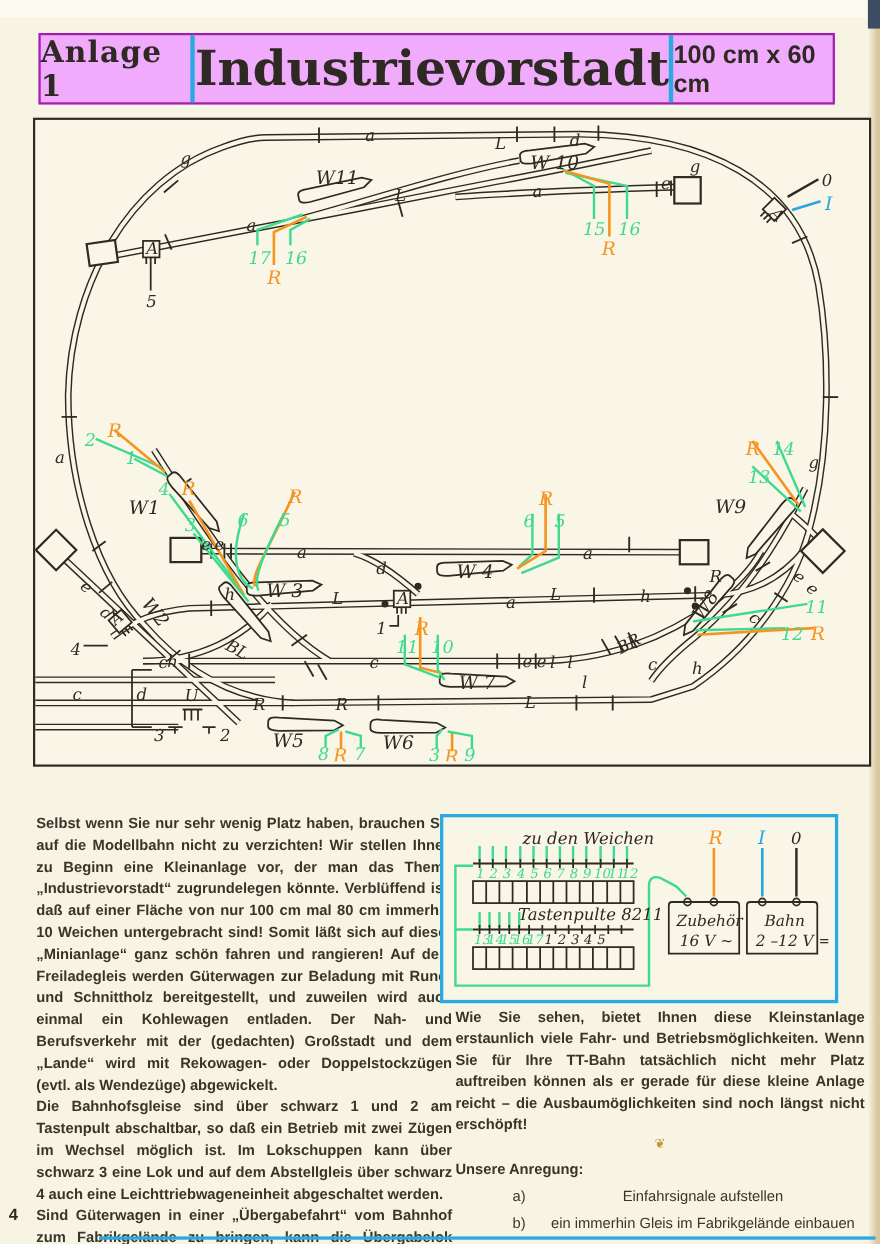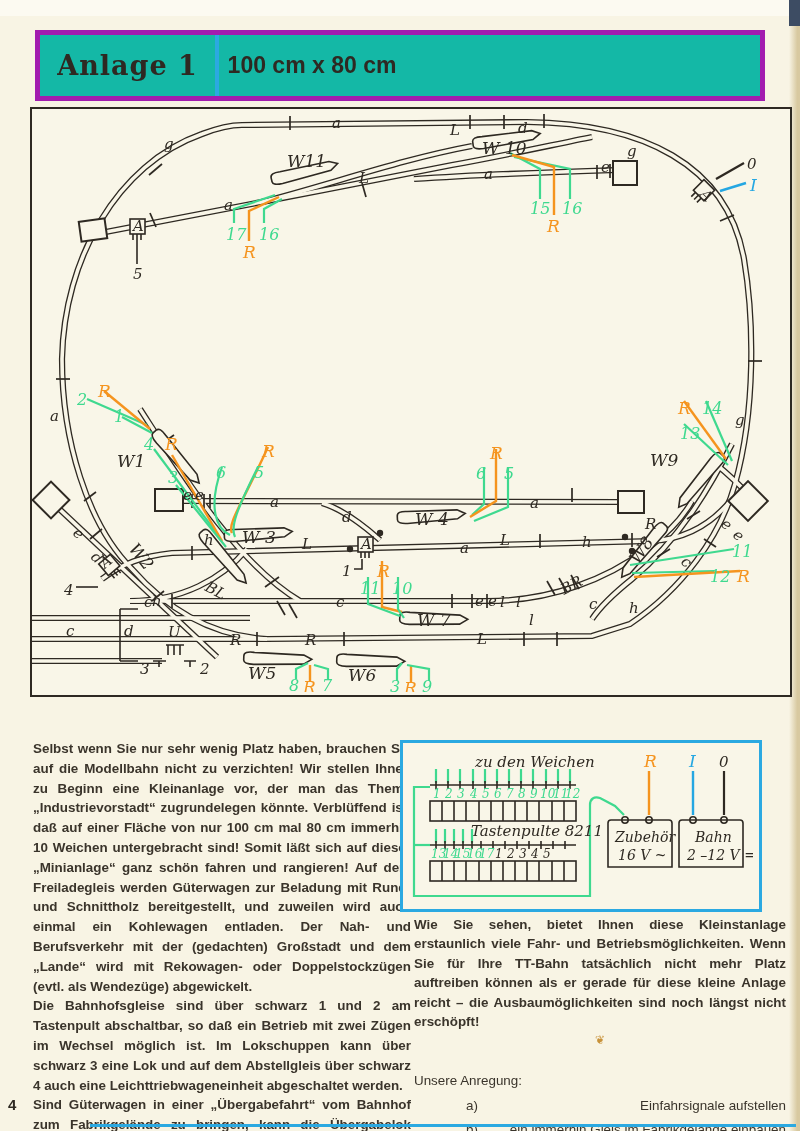--- a/index.html
+++ b/index.html
@@ -2,40 +2,40 @@
 <html><head>
 <meta charset="utf-8">
 <style>
   html,body{margin:0;padding:0;}
   body{background:#e8e4d4;font-family:"Liberation Sans",sans-serif;}
   #page{position:relative;width:800px;height:1131px;background:#f8f4e4;overflow:hidden;color:#3a342b;}
   #page:before{content:"";position:absolute;left:0;top:0;width:100%;height:16px;background:#fcfaf1;}
   .edge-right{position:absolute;right:0;top:0;width:11px;height:100%;background:linear-gradient(90deg,rgba(216,201,160,0) 0%,#d8c9a0 75%);}
   .edge-corner{position:absolute;right:0;top:0;width:11px;height:26px;background:#3d4c63;}
   
-  .hdr{position:absolute;left:35px;top:30px;width:720px;height:61px;border:5px solid #a21caf;display:flex;background:#14b8a6;}
+  .hdr{position:absolute;left:35px;top:30px;width:720px;height:61px;border:2px solid #a21caf;display:flex;background:#f0abfc;}
   .hdr .cell{display:flex;align-items:center;justify-content:center;}
   .hdr .c1{width:175px;border-right:4px solid #2ba9e1;font:bold 27px "DejaVu Serif",serif;letter-spacing:1px;color:#2e2922;}
   .hdr .c2{flex:1;border-right:4px solid #2ba9e1;font:bold 44px "DejaVu Serif",serif;letter-spacing:0px;color:#2e2922;}
   .hdr .c3{width:186px;font:bold 23px "Liberation Sans",sans-serif;letter-spacing:0px;color:#2e2922;}
   
   .plan{position:absolute;left:30px;top:107px;width:758px;height:586px;border:2.5px solid #2e2922;background:#f9f6e8;}
   
   .panel{position:absolute;left:400px;top:740px;width:356px;height:166px;border:3px solid #2ba9e1;background:#f9f6e8;}
   
   .colL{position:absolute;left:33px;top:739px;width:378px;font-size:13.4px;line-height:19.8px;text-align:justify;color:#3a342b;}
   .colL p{margin:0;font-weight:bold;}
   .colR{position:absolute;left:414px;top:915px;width:372px;font-size:13.4px;line-height:19.4px;text-align:justify;color:#3a342b;}
   .colR p{margin:0;font-weight:bold;}
   .orn{display:block;text-align:center;color:#c8923a;font-size:12px;line-height:14px;margin:2px 0 4px 0;}
-  .anr{margin-top:24px;font-weight:normal;}
+  .anr{margin-top:6px;font-weight:bold;}
   .list{margin-top:4px;}
   .li{display:flex;margin-top:5px;}
   .li .lab{width:26px;margin-left:52px;flex:none;}
-  .li .tx{flex:1;text-align:right;}
+  .li .tx{flex:1;text-align:center;}
   .pageno{position:absolute;left:8px;top:1096px;font:bold 15px "Liberation Sans",sans-serif;color:#2e2922;}
   .botrule{position:absolute;left:90px;top:1124px;width:706px;height:3px;background:#2ba9e1;}
   
   .tk{stroke:#2e2922;stroke-width:6.2;fill:none;stroke-linecap:butt;}
   .tf{stroke:#f9f6e8;stroke-width:3.6;fill:none;stroke-linecap:butt;}
   .tick{stroke:#2e2922;stroke-width:1.7;}
   .thin{stroke:#2e2922;stroke-width:1.6;fill:none;}
   .bld{stroke:#2e2922;stroke-width:2;fill:#f9f6e8;}
   .boat{stroke:#2e2922;stroke-width:1.6;fill:#f9f6e8;}
   .dot{fill:#2e2922;}
@@ -56,21 +56,22 @@
 </style>
 </head>
 <body>
 
 <div id="page">
   <div class="edge-right"></div>
   <div class="edge-corner"></div>
 
   <div class="hdr">
     <div class="cell c1">Anlage 1</div>
-    <div class="cell c3">100 cm x 80 cm</div>
+    <div class="cell c2">Industrievorstadt</div>
+    <div class="cell c3">100 cm x 60 cm</div>
   </div>
 
   <div class="plan">
     <svg width="758" height="583" viewBox="0 0 758 583">
       <defs>
         <path id="p_loop" d="M 210,16 L 495,13 C 610,14 695,55 712,150 C 722,210 724,300 703,375 C 688,428 650,480 598,515 L 560,527 L 235,530 C 180,527 135,500 100,460 C 55,415 30,330 30,250 C 32,150 85,55 170,25 C 183,20 196,16 210,16 Z"></path>
         <path id="p_up" d="M 98,492 L 455,492"></path>
         <path id="p_bl" d="M 98,492 C 150,492 190,470 215,440"></path>
         <path id="p_br" d="M 455,492 C 520,492 575,470 615,440 C 635,425 650,410 660,392"></path>
         <path id="p_mid" d="M 70,470 C 90,455 110,447 140,444 L 620,432 C 655,430 680,415 700,390"></path>

